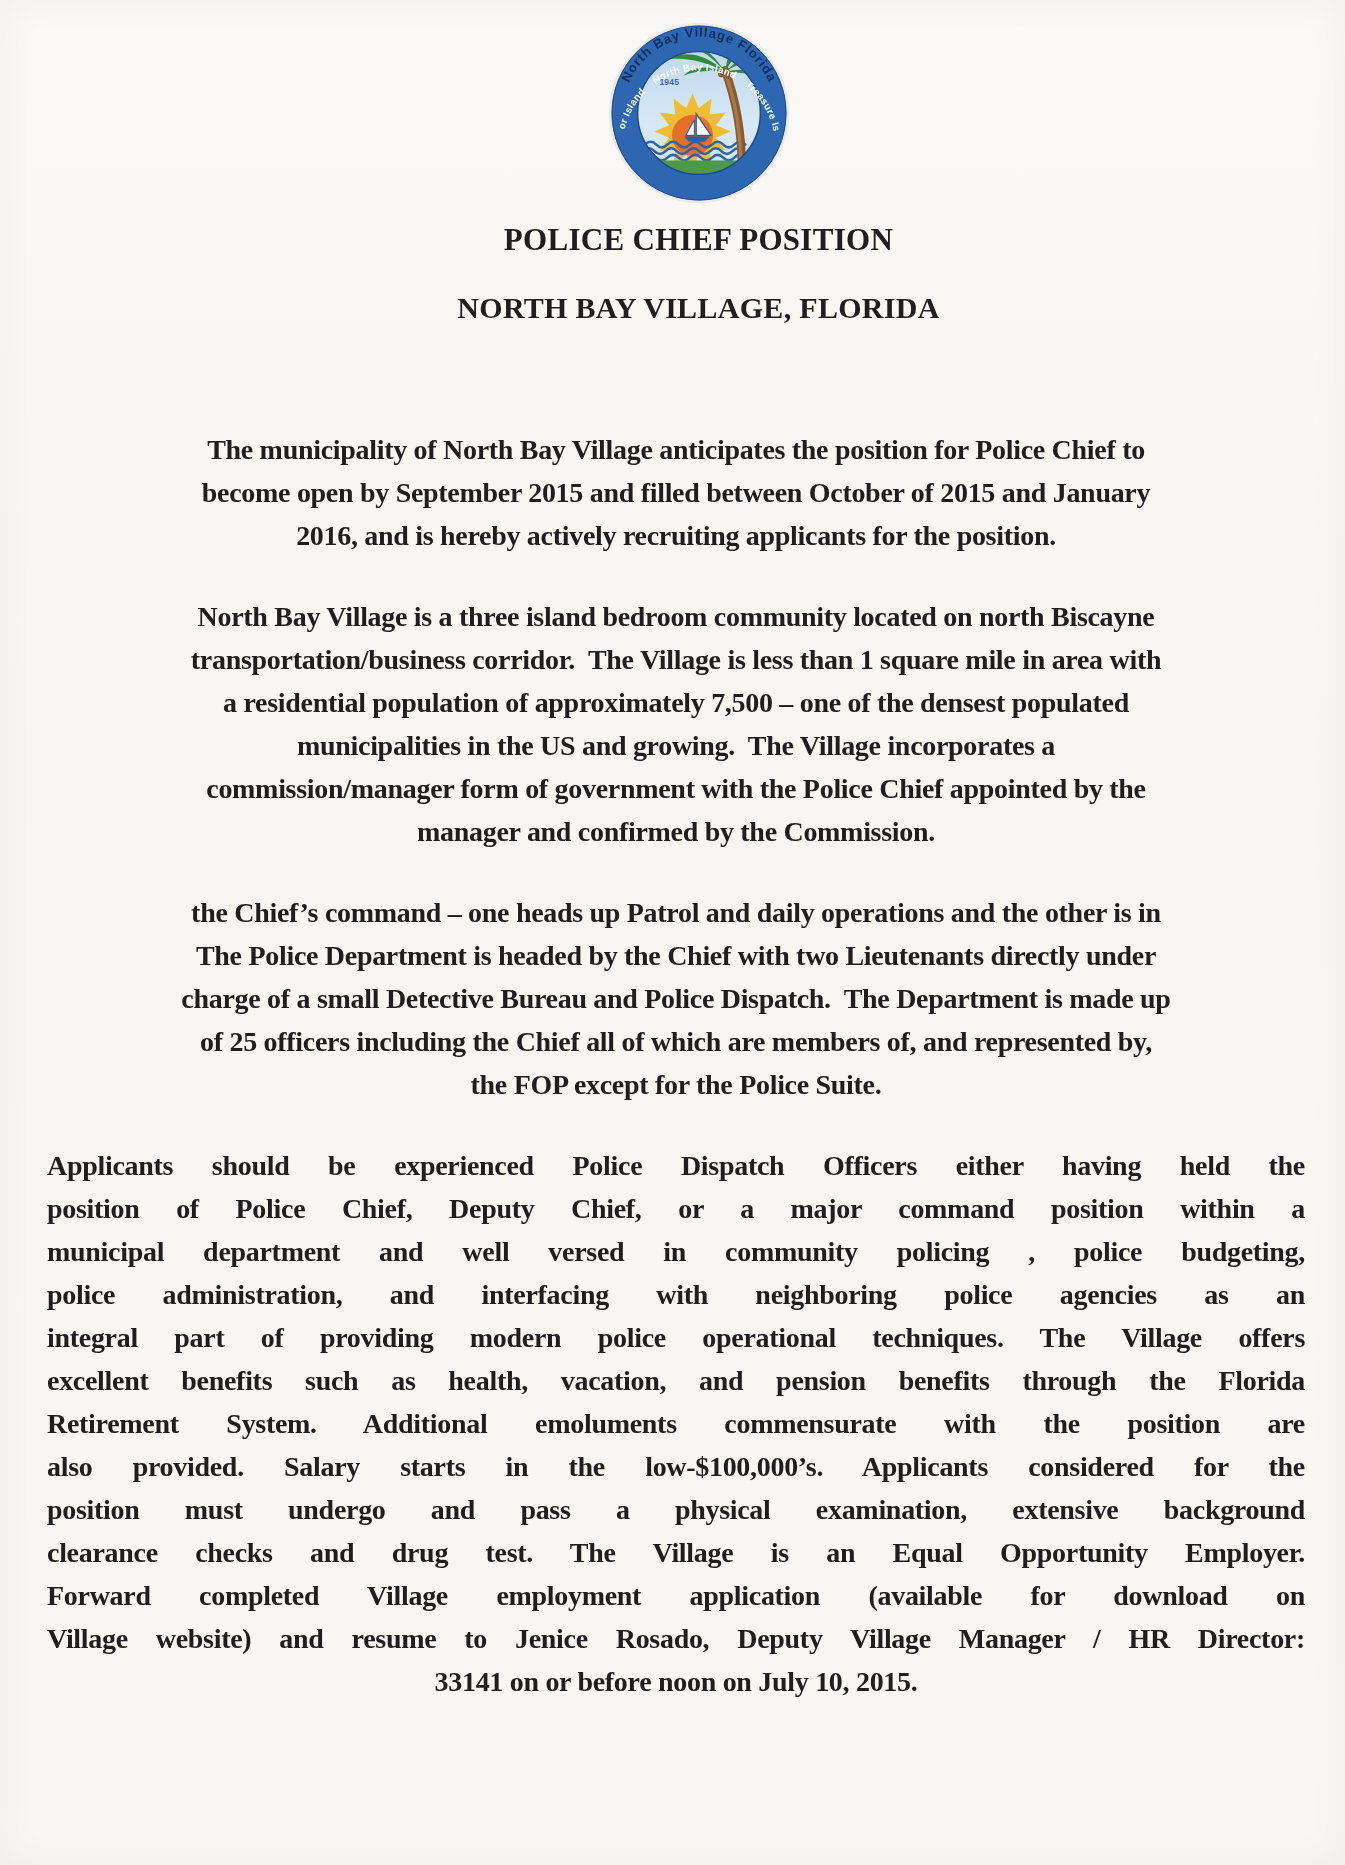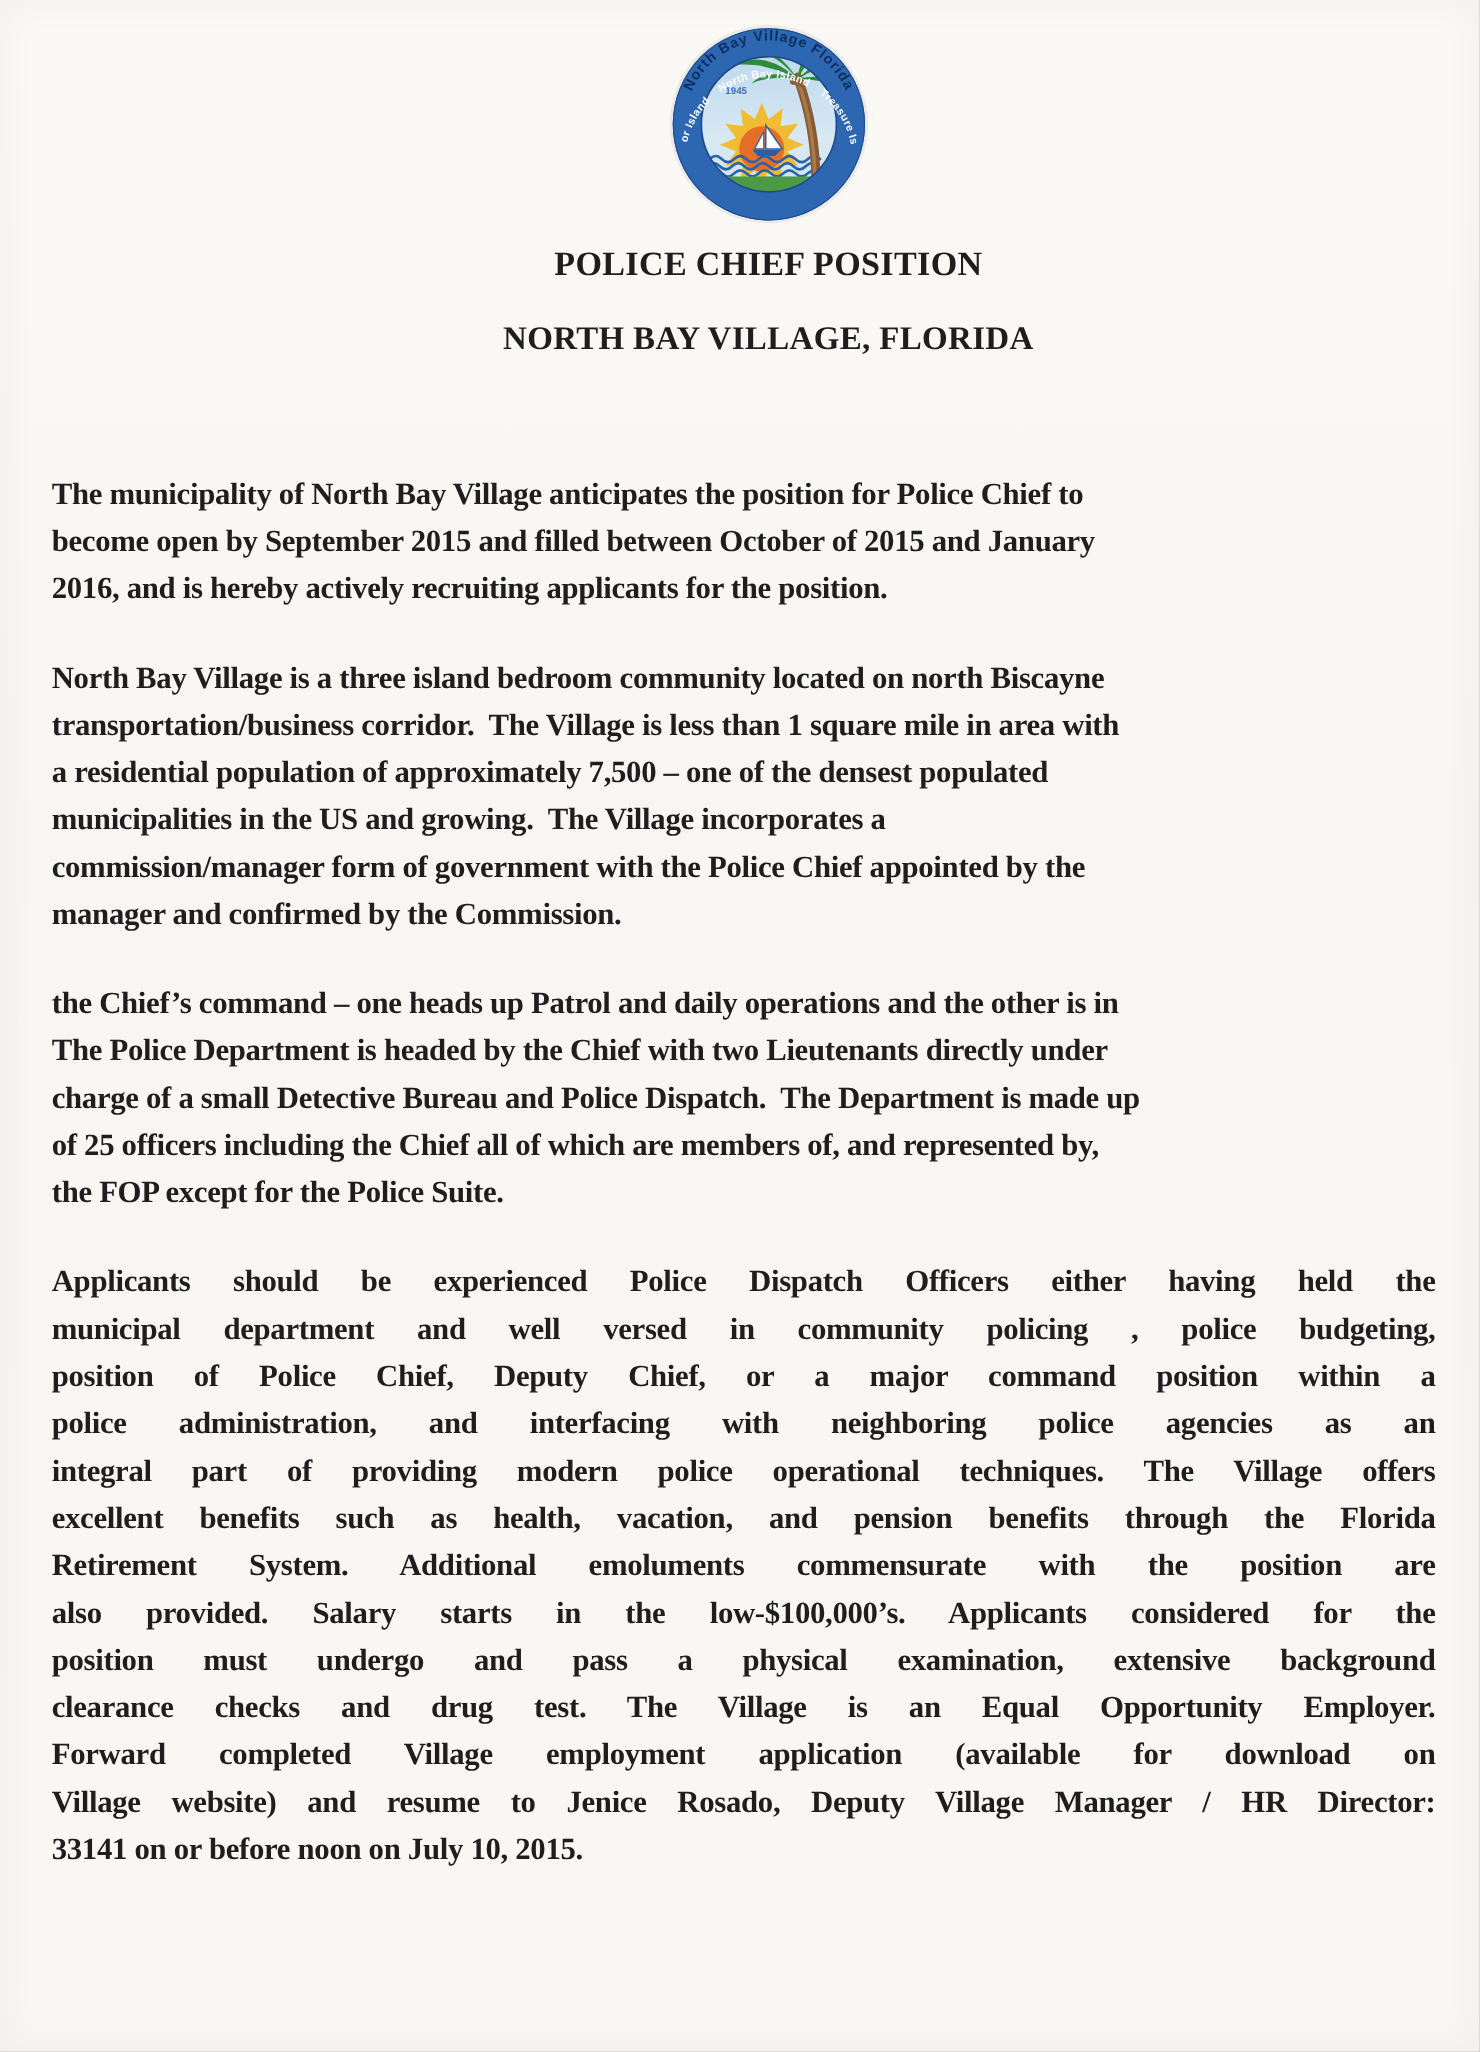--- a/index.html
+++ b/index.html
@@ -20,21 +20,21 @@
     text-align:center;transform:translateX(26px);
     letter-spacing:.3px;
   }
   .subtitle{
     font-size:30px;line-height:40px;margin:28px 0 0;
     text-align:center;transform:translateX(26px);
     letter-spacing:.3px;
   }
   .doc{margin:100px 40px 0 47px;font-size:28px;letter-spacing:-0.3px;}
   .para + .para{margin-top:38px;}
-  .line{line-height:43px;white-space:pre;}
+  .line{line-height:43px;white-space:pre;text-align:center;}
   .para.justify .line.stretch{
     white-space:normal;
     text-align:justify;
     text-align-last:justify;
   }
   .email-link{
     color:var(--link-color,#2e6fc0);
     text-decoration:underline;
     text-decoration-thickness:2.5px;
     text-underline-offset:4px;
@@ -135,22 +135,22 @@
       </div>
       <div class="para left">
         <div class="line">the Chief’s command – one heads up Patrol and daily operations and the other is in</div>
         <div class="line">The Police Department is headed by the Chief with two Lieutenants directly under</div>
         <div class="line">charge of a small Detective Bureau and Police Dispatch.  The Department is made up</div>
         <div class="line">of 25 officers including the Chief all of which are members of, and represented by,</div>
         <div class="line">the FOP except for the Police Suite.</div>
       </div>
       <div class="para justify">
         <div class="line stretch">Applicants should be experienced Police Dispatch Officers either having held the</div>
+        <div class="line stretch">position of Police Chief, Deputy Chief, or a major command position within a</div>
         <div class="line stretch">municipal department and well versed in community policing , police budgeting,</div>
-        <div class="line stretch">position of Police Chief, Deputy Chief, or a major command position within a</div>
         <div class="line stretch">police administration, and interfacing with neighboring police agencies as an</div>
         <div class="line stretch">integral part of providing modern police operational techniques.  The Village offers</div>
         <div class="line stretch">excellent benefits such as health, vacation, and pension benefits through the Florida</div>
         <div class="line stretch">Retirement System.  Additional emoluments commensurate with the position are</div>
         <div class="line stretch">also provided.  Salary starts in the low-$100,000’s. Applicants considered for the</div>
         <div class="line stretch">position must undergo and pass a physical examination, extensive background</div>
         <div class="line stretch">clearance checks and drug test.  The Village is an Equal Opportunity Employer.</div>
         <div class="line stretch">Forward completed Village employment application (available for download on</div>
         <div class="line stretch">Village website) and resume to Jenice Rosado, Deputy Village Manager / HR Director:</div>
         <div class="line">33141 on or before noon on July 10, 2015.</div>

